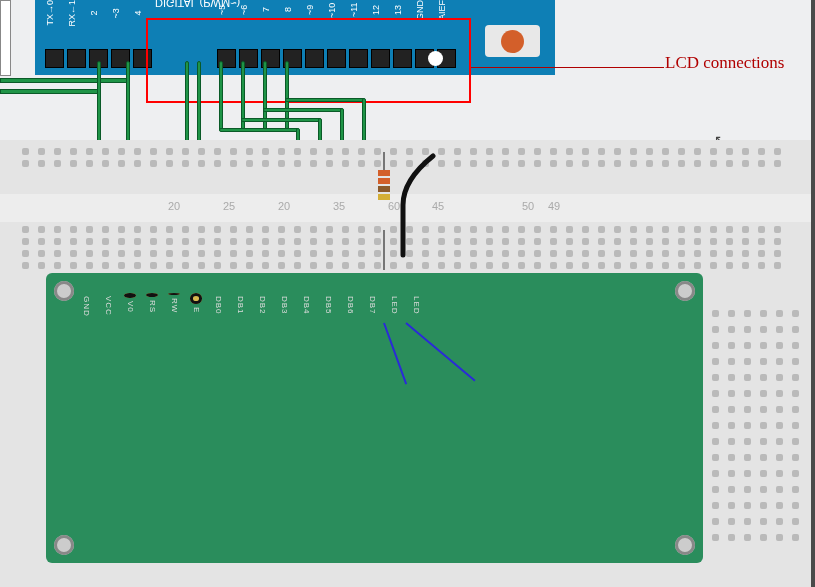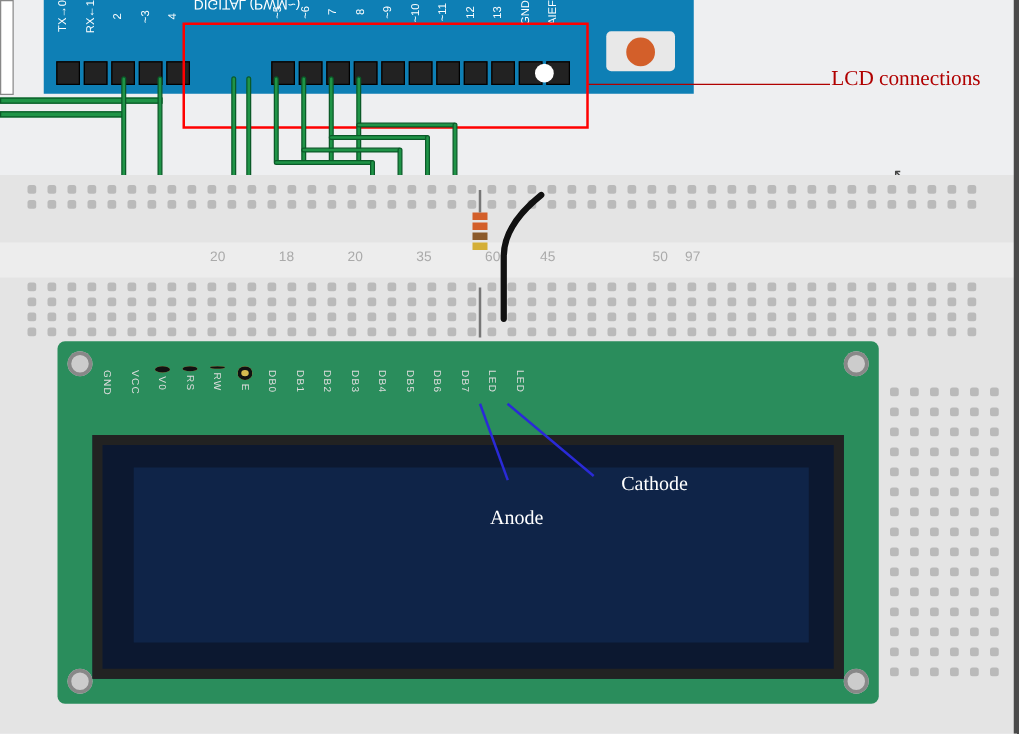--- a/index.html
+++ b/index.html
@@ -144,27 +144,27 @@
 <div class="wire" style="left:263px;top:108px;width:80px;height:4px"></div>
 <div class="wire" style="left:285px;top:98px;width:80px;height:4px"></div>
 <div class="wire" style="left:296px;top:128px;width:4px;height:123px"></div>
 <div class="wire" style="left:318px;top:118px;width:4px;height:133px"></div>
 <div class="wire" style="left:340px;top:108px;width:4px;height:143px"></div>
 <div class="wire" style="left:362px;top:98px;width:4px;height:153px"></div>
 
 <div class="breadboard">
   <div class="bb-whiteband"></div>
   <span class="ruler-num" style="left:168px">20</span>
-  <span class="ruler-num" style="left:223px">18</span>
+  <span class="ruler-num" style="left:223px">25</span>
   <span class="ruler-num" style="left:278px">20</span>
   <span class="ruler-num" style="left:333px">35</span>
   <span class="ruler-num" style="left:388px">60</span>
   <span class="ruler-num" style="left:432px">45</span>
   <span class="ruler-num" style="left:522px">50</span>
-  <span class="ruler-num" style="left:548px">97</span>
+  <span class="ruler-num" style="left:548px">49</span>
 <div class="hole-row" style="left: 22px; top: 8px;">
       <div class="hole"></div>
       <div class="hole"></div>
       <div class="hole"></div>
       <div class="hole"></div>
       <div class="hole"></div>
       <div class="hole"></div>
       <div class="hole"></div>
       <div class="hole"></div>
       <div class="hole"></div>
@@ -657,24 +657,19 @@
       </div>
       <div class="pad">
         <div class="pad-hole"></div>
         <div class="pad-lbl">LED</div>
       </div>
       <div class="pad">
         <div class="pad-hole"></div>
         <div class="pad-lbl">LED</div>
       </div>
     </div>
-  <div class="lcd-face">
-    <div class="lcd-active"></div>
-    <div class="an-text" style="left:415px;top:23px">Cathode</div>
-    <div class="an-text" style="left:310px;top:50px">Anode</div>
-  </div>
 </div>
 
 <div class="blue-line" style="left:384px;top:322px;width:65px;transform:rotate(70deg)"></div>
 <div class="blue-line" style="left:406px;top:322px;width:90px;transform:rotate(40deg)"></div>
 
 <div class="page-border"></div>
 <div class="pb2"></div>
 
 </body></html>

